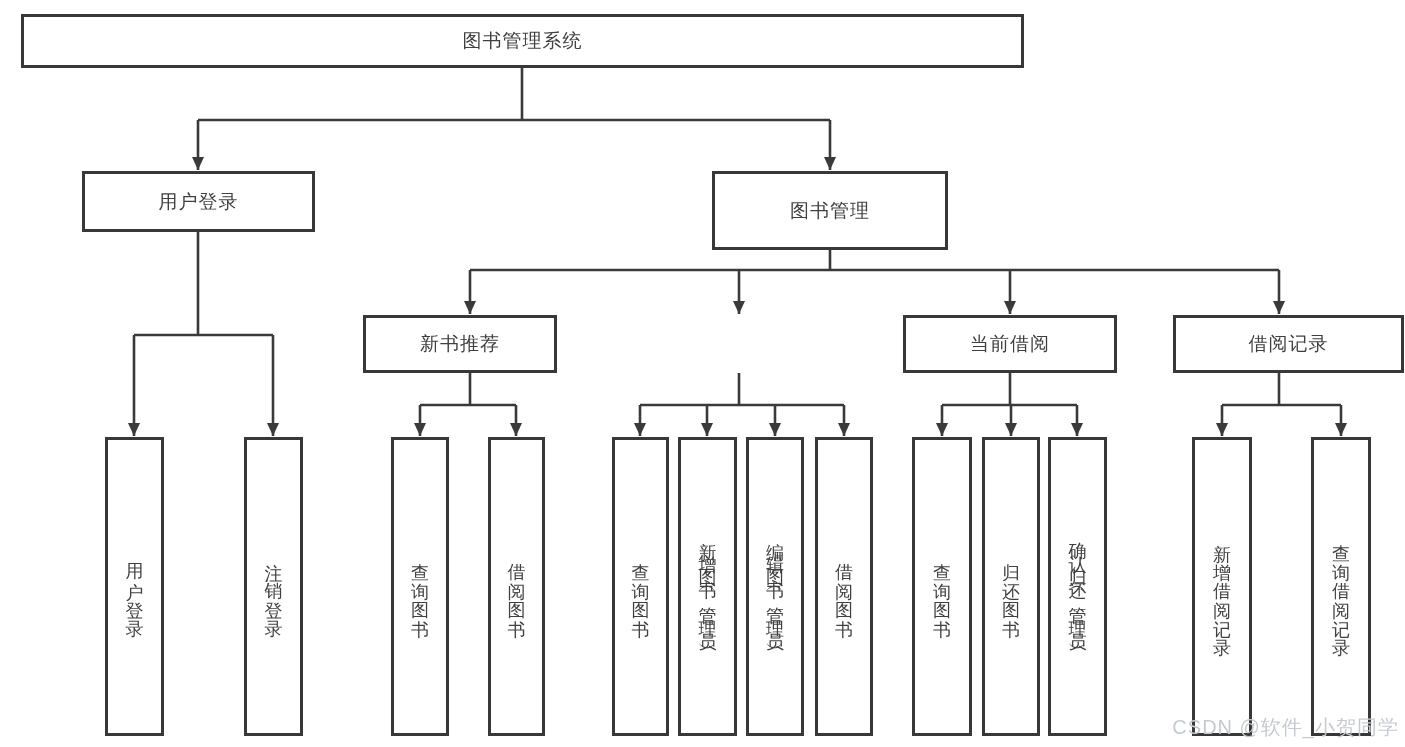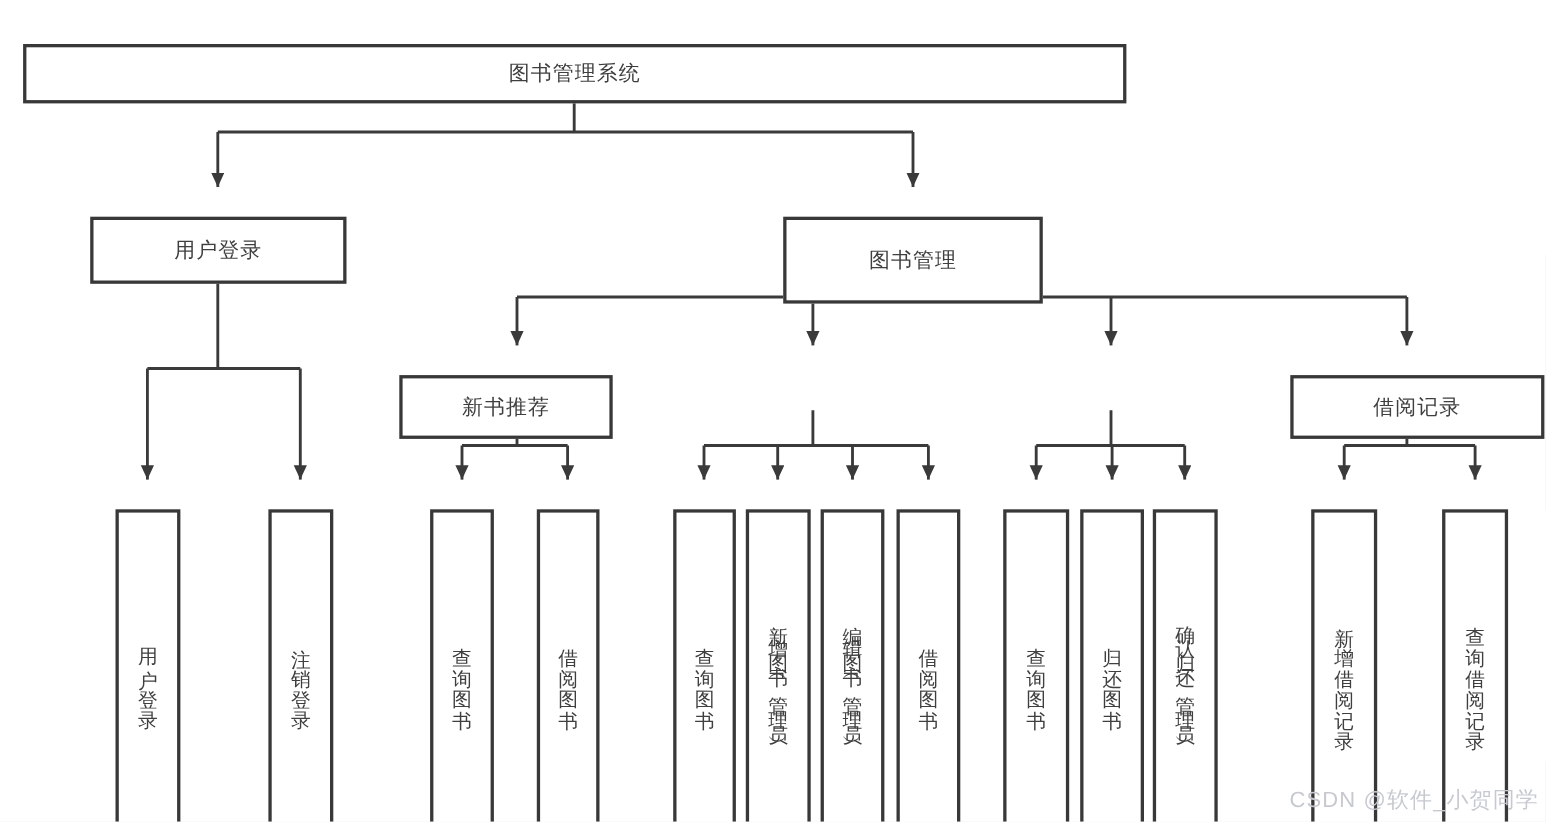--- a/index.html
+++ b/index.html
@@ -39,21 +39,20 @@
     position: absolute;
     border: 3px solid var(--box-border);
     background: #ffffff;
     display: flex;
     align-items: center;
     justify-content: center;
     color: var(--text);
     font-size: 19px;
     letter-spacing: 1px;
     text-align: center;
-    margin-top: 26px;
   }
   .node.vertical span {
     writing-mode: vertical-rl;
     font-size: 18px;
     letter-spacing: 19px;
     line-height: 1;
     white-space: nowrap;
   }
   .node.vertical.long span {
     letter-spacing: 13px;
@@ -117,20 +116,23 @@
   <div class="node" style="left:82px;top:171px;width:233px;height:61px">
     <span>用户登录</span>
   </div>
   <div class="node" style="left:712px;top:171px;width:236px;height:79px">
     <span>图书管理</span>
   </div>
 
   <div class="node" style="left:363px;top:315px;width:194px;height:58px">
     <span>新书推荐</span>
   </div>
+  <div class="node" style="left:903px;top:315px;width:214px;height:58px">
+    <span>当前借阅</span>
+  </div>
   <div class="node" style="left:1173px;top:315px;width:231px;height:58px">
     <span>借阅记录</span>
   </div>
 
   <div class="node vertical" style="left:105px;top:437px;width:59px;height:299px">
     <span>用户登录</span>
   </div>
   <div class="node vertical" style="left:244px;top:437px;width:59px;height:299px">
     <span>注销登录</span>
   </div>

